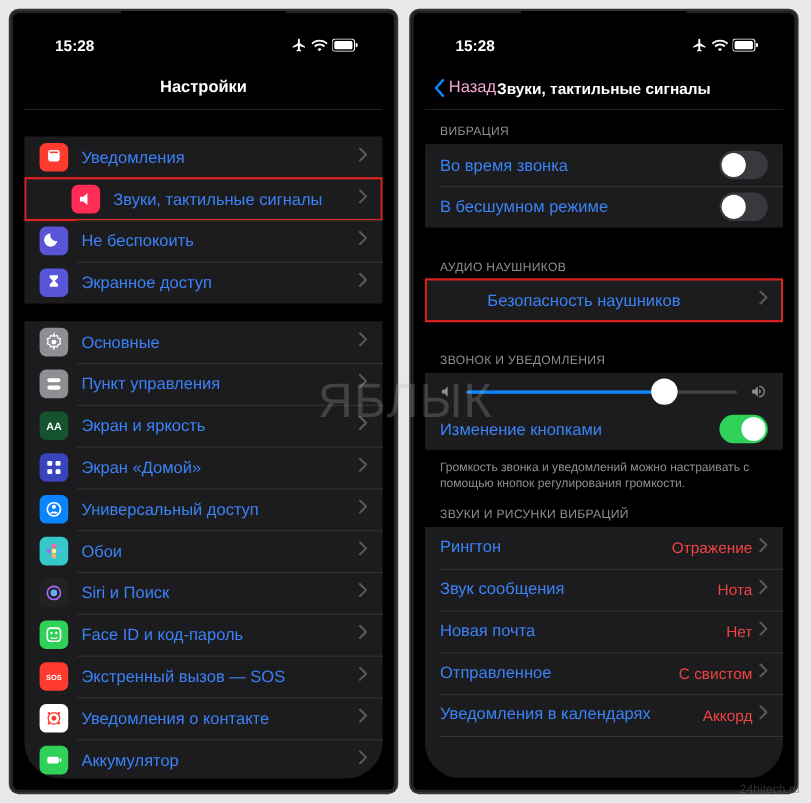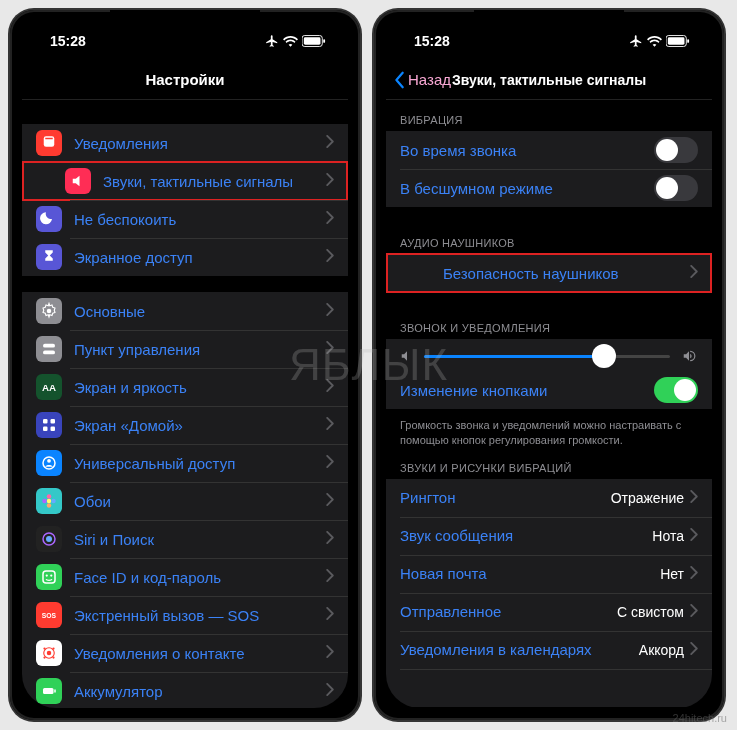--- a/index.html
+++ b/index.html
@@ -10,21 +10,21 @@
     height: 730px;
     display: flex;
     gap: 14px;
     padding: 10px;
     position: relative;
   }
   .phone {
     width: 350px;
     height: 710px;
     background: #000;
-    border-radius: 24px;
+    border-radius: 7px;
     padding: 12px;
     position: relative;
     box-shadow: 0 0 0 2px #333, inset 0 0 0 2px #222;
   }
   .screen {
     width: 100%;
     height: 100%;
     background: #000;
     border-radius: 34px;
     overflow: hidden;
@@ -125,21 +125,21 @@
   .row .label {
     flex: 1;
     font-size: 15px;
     color: #3b82f6;
     white-space: nowrap;
     overflow: hidden;
     text-overflow: ellipsis;
   }
   .row .value {
     font-size: 14px;
-    color: #ffffff;
+    color: #ef4444;
     margin-right: 6px;
   }
   .row .chev {
     color: #5a5a5e;
   }
   .highlight {
     position: relative;
     padding-left: 43px;
   }
   .highlight::after {

